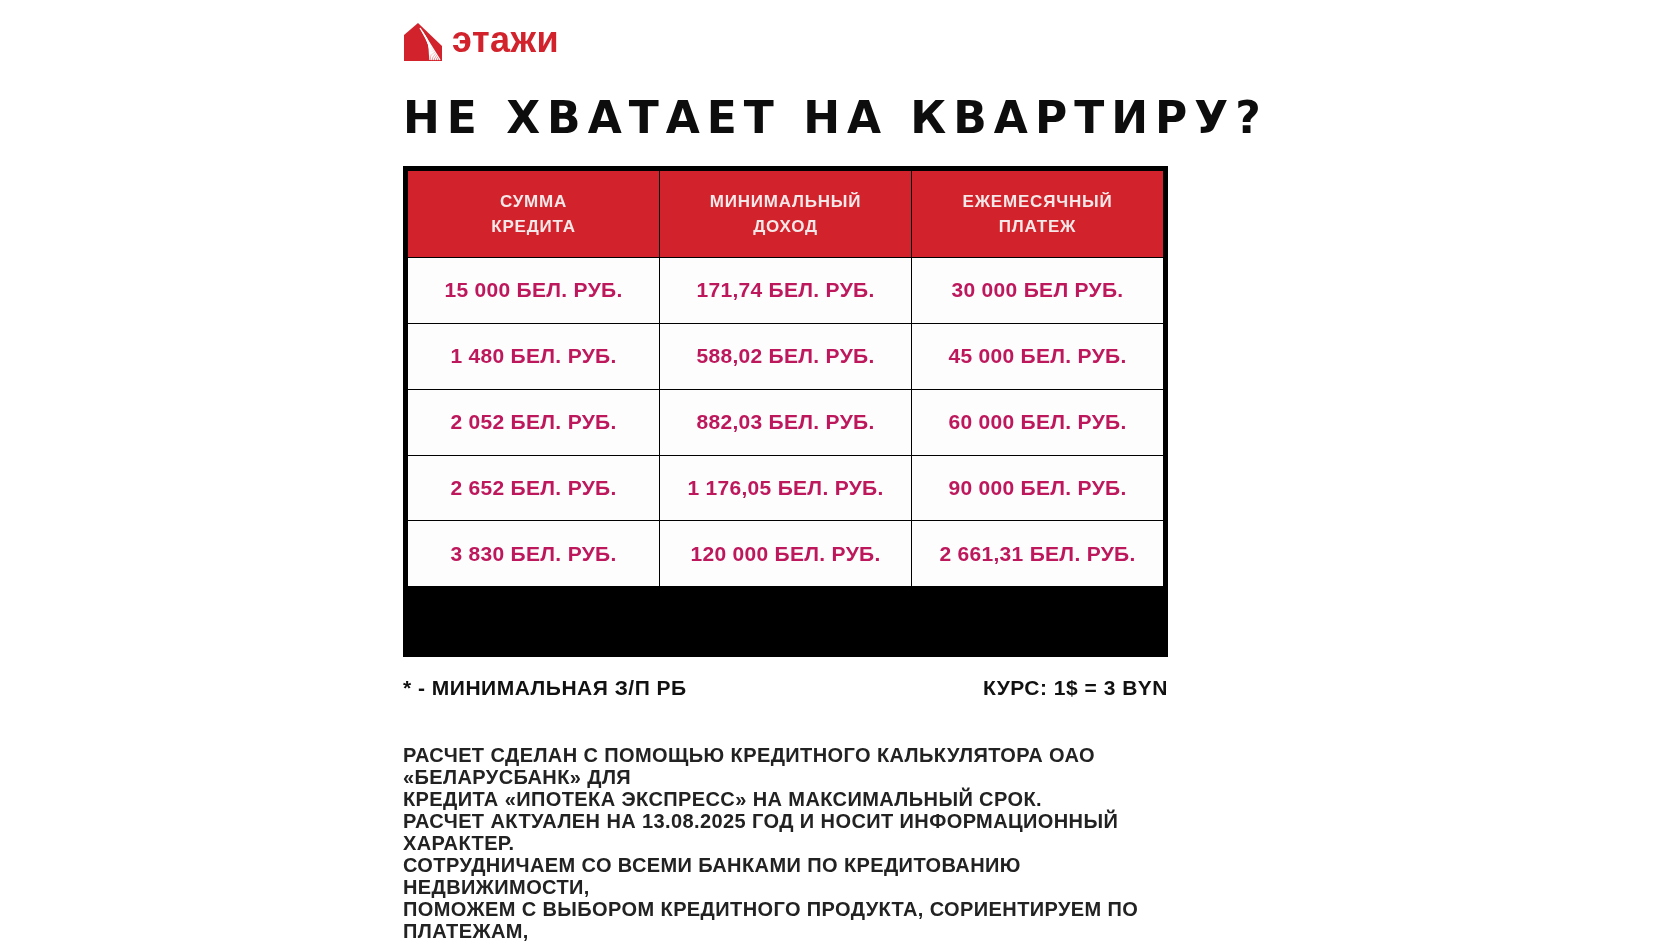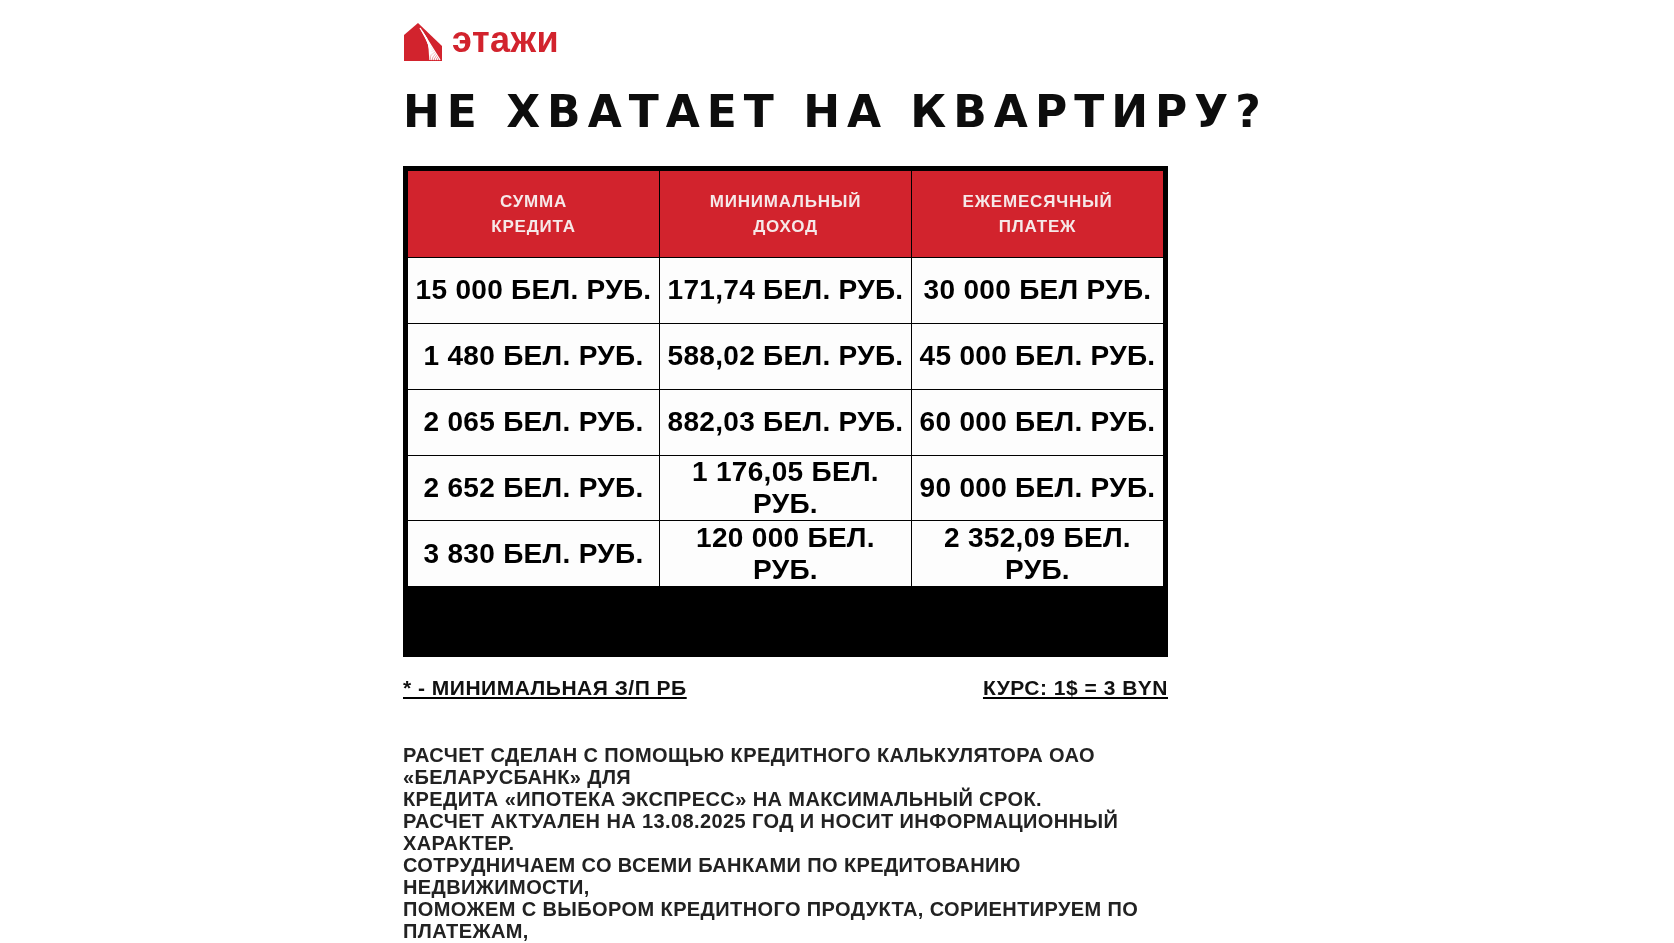--- a/index.html
+++ b/index.html
@@ -30,21 +30,21 @@
     font-size: 36px;
     font-weight: bold;
     letter-spacing: 0.5px;
     line-height: 1;
     padding-bottom: 4px;
   }
   
   .title {
     position: absolute;
     left: 403px;
-    top: 86px;
+    top: 92px;
     width: 780px;
     font-family: "DejaVu Sans", sans-serif;
     font-weight: bold;
     font-size: 44px;
     letter-spacing: 7px;
     color: #0d0d0d;
     white-space: nowrap;
   }
   
   .credit-table {
@@ -71,35 +71,34 @@
     background: #d2232d;
     color: #f6e8e8;
     font-weight: bold;
     font-size: 17px;
     letter-spacing: 0.8px;
     line-height: 1.5;
     white-space: pre-line;
   }
   .credit-table .body-cell {
     background: #fdfdfd;
-    color: #000000;
+    color: #be185d;
     font-weight: bold;
-    font-size: 28px;
+    font-size: 21px;
     letter-spacing: 0.3px;
   }
   
   .notes-row {
     position: absolute;
     left: 403px;
     top: 676px;
     width: 765px;
     display: flex;
     justify-content: space-between;
     align-items: flex-start;
-    text-decoration: underline;
   }
   .note-left, .note-right {
     font-size: 21px;
     font-weight: bold;
     color: #111111;
     letter-spacing: 0.5px;
   }
   .disclaimer {
     position: absolute;
     left: 403px;
@@ -146,32 +145,32 @@
 ПЛАТЕЖ</div>
 
     <div class="cell body-cell">15 000 БЕЛ. РУБ.</div>
     <div class="cell body-cell">171,74 БЕЛ. РУБ.</div>
 
     <div class="cell body-cell">30 000 БЕЛ РУБ.</div>
     <div class="cell body-cell">1 480 БЕЛ. РУБ.</div>
     <div class="cell body-cell">588,02 БЕЛ. РУБ.</div>
 
     <div class="cell body-cell">45 000 БЕЛ. РУБ.</div>
-    <div class="cell body-cell">2 065 БЕЛ. РУБ.</div>
+    <div class="cell body-cell">2 052 БЕЛ. РУБ.</div>
     <div class="cell body-cell">882,03 БЕЛ. РУБ.</div>
 
     <div class="cell body-cell">60 000 БЕЛ. РУБ.</div>
     <div class="cell body-cell">2 652 БЕЛ. РУБ.</div>
     <div class="cell body-cell">1 176,05 БЕЛ. РУБ.</div>
 
     <div class="cell body-cell">90 000 БЕЛ. РУБ.</div>
     <div class="cell body-cell">3 830 БЕЛ. РУБ.</div>
 
     <div class="cell body-cell">120 000 БЕЛ. РУБ.</div>
-    <div class="cell body-cell">2 352,09 БЕЛ. РУБ.</div>
+    <div class="cell body-cell">2 661,31 БЕЛ. РУБ.</div>
   </div>
 
   <div class="notes-row">
     <span class="note-left">* - МИНИМАЛЬНАЯ З/П РБ</span>
     <span class="note-right">КУРС: 1$ = 3 BYN</span>
   </div>
 
   <div class="disclaimer">РАСЧЕТ СДЕЛАН С ПОМОЩЬЮ КРЕДИТНОГО КАЛЬКУЛЯТОРА ОАО «БЕЛАРУСБАНК» ДЛЯ
 КРЕДИТА «ИПОТЕКА ЭКСПРЕСС» НА МАКСИМАЛЬНЫЙ СРОК.
 РАСЧЕТ АКТУАЛЕН НА 13.08.2025 ГОД И НОСИТ ИНФОРМАЦИОННЫЙ ХАРАКТЕР.

